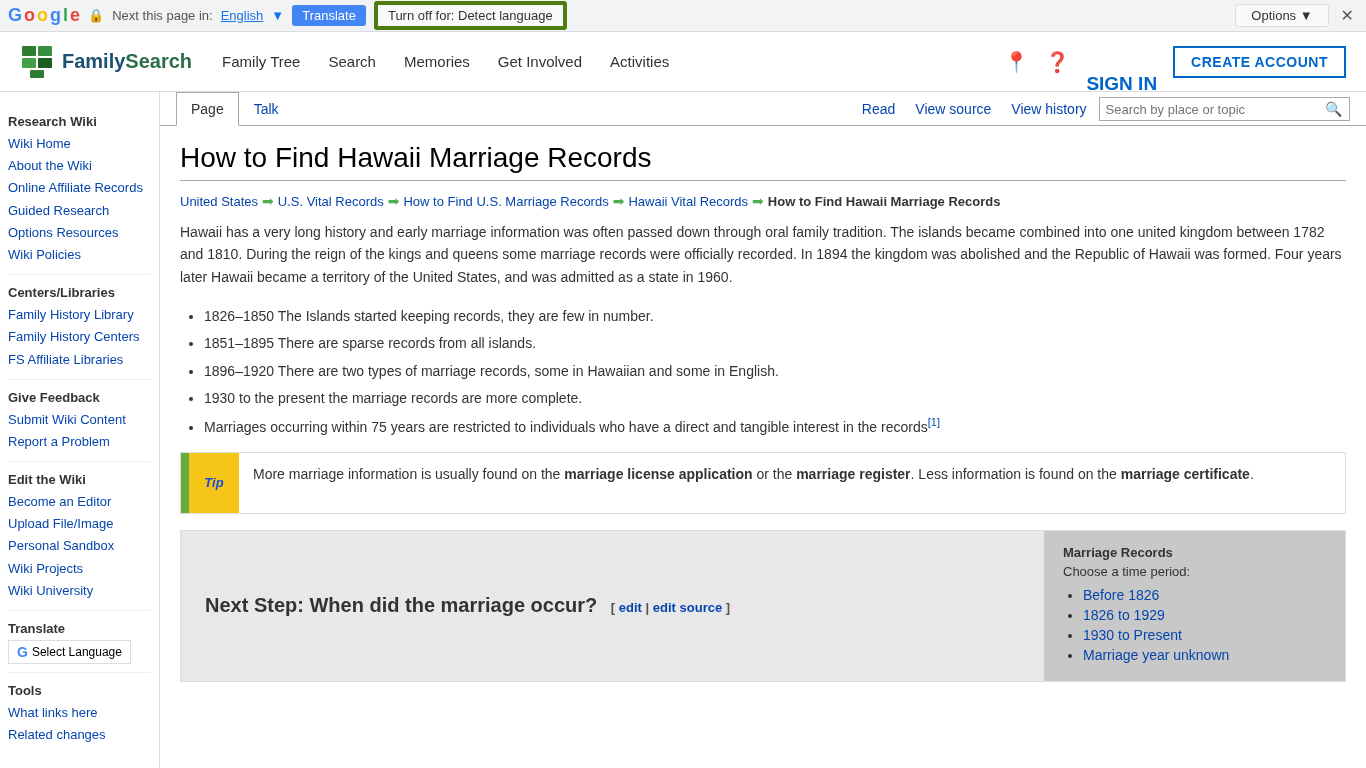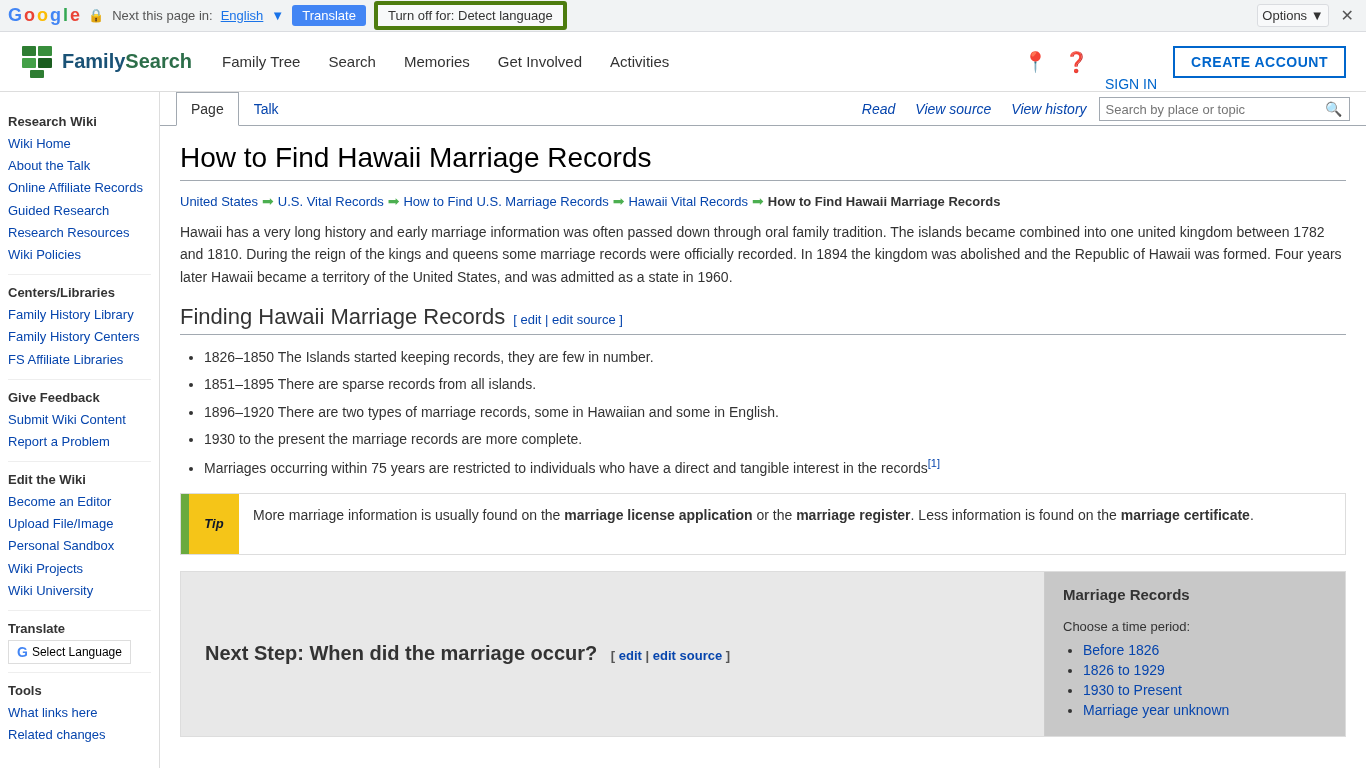--- a/index.html
+++ b/index.html
@@ -46,21 +46,21 @@
       padding: 3px 10px;
       border-radius: 3px;
       cursor: pointer;
       font-size: 13px;
     }
     .options-btn {
       margin-left: auto;
       background: #f8f9fa;
       color: #333;
       border: 1px solid #dadce0;
-      padding: 3px 4px;
+      padding: 3px 15px;
       border-radius: 3px;
       cursor: pointer;
       font-size: 13px;
     }
     .close-btn {
       background: none;
       border: none;
       cursor: pointer;
       font-size: 16px;
       color: #555;
@@ -110,22 +110,22 @@
     .nav-right {
       display: flex;
       align-items: center;
       gap: 16px;
     }
     .nav-icon { font-size: 20px; color: #555; cursor: pointer; }
     .sign-in-btn {
       color: #0066cc;
       background: none;
       border: none;
-      font-size: 14px;
-      font-weight: 400;
+      font-size: 19px;
+      font-weight: 700;
       cursor: pointer;
       margin-top: 44px;
     }
     .create-account-btn {
       background: none;
       border: 2px solid #0066cc;
       color: #0066cc;
       padding: 6px 16px;
       font-size: 14px;
       font-weight: 700;
@@ -201,21 +201,20 @@
       align-items: center;
       gap: 4px;
       padding-bottom: 4px;
     }
     .tab-action {
       color: #0645ad;
       text-decoration: none;
       font-size: 14px;
       cursor: pointer;
       padding: 4px 8px;
-      font-style: italic;
     }
     .search-box-container {
       display: flex;
       align-items: center;
       border: 1px solid #a2a9b1;
       padding: 3px 6px;
       background: #fff;
     }
     .search-box-input {
       border: none;
@@ -304,21 +303,21 @@
     }
     .tip-icon-area {
       background: #f5c518;
       width: 50px;
       min-height: 60px;
       display: flex;
       align-items: center;
       justify-content: center;
       font-size: 22px;
       font-weight: bold;
-      color: #0f172a;
+      color: #1d4ed8;
     }
     .tip-text {
       padding: 10px 14px;
       font-size: 14px;
       line-height: 1.6;
       flex: 1;
     }
     .tip-text strong { font-weight: bold; }
 
     
@@ -339,24 +338,24 @@
       font-size: 20px;
       font-weight: bold;
       color: #333;
     }
     .bottom-right-cell {
       width: 300px;
       background: #c8c8c8;
       padding: 14px 18px;
     }
     .marriage-records-title {
-      font-size: 15px;
+      font-size: 13px;
       font-weight: bold;
       color: #333;
-      margin-bottom: 16px;
+      margin-bottom: 4px;
     }
     .choose-period {
       font-size: 13px;
       color: #333;
       margin-bottom: 8px;
     }
     .period-list {
       list-style: disc;
       margin-left: 20px;
     }
@@ -416,24 +415,24 @@
     <button class="sign-in-btn">SIGN IN</button>
     <button class="create-account-btn">CREATE ACCOUNT</button>
   </div>
 </nav>
 
 <div id="page-layout">
 
   <div id="sidebar">
     <div class="sidebar-section-title">Research Wiki</div>
     <a class="sidebar-link" href="#">Wiki Home</a>
-    <a class="sidebar-link" href="#">About the Talk</a>
+    <a class="sidebar-link" href="#">About the Wiki</a>
     <a class="sidebar-link" href="#">Online Affiliate Records</a>
     <a class="sidebar-link" href="#">Guided Research</a>
-    <a class="sidebar-link" href="#">Research Resources</a>
+    <a class="sidebar-link" href="#">Options Resources</a>
     <a class="sidebar-link" href="#">Wiki Policies</a>
     <hr class="sidebar-divider">
     <div class="sidebar-section-title">Centers/Libraries</div>
     <a class="sidebar-link" href="#">Family History Library</a>
     <a class="sidebar-link" href="#">Family History Centers</a>
     <a class="sidebar-link" href="#">FS Affiliate Libraries</a>
     <hr class="sidebar-divider">
     <div class="sidebar-section-title">Give Feedback</div>
     <a class="sidebar-link" href="#">Submit Wiki Content</a>
     <a class="sidebar-link" href="#">Report a Problem</a>
@@ -484,28 +483,20 @@
         <span class="breadcrumb-arrow">➡</span>
         <a href="#">How to Find U.S. Marriage Records</a>
         <span class="breadcrumb-arrow">➡</span>
         <a href="#">Hawaii Vital Records</a>
         <span class="breadcrumb-arrow">➡</span>
         <span class="breadcrumb-current">How to Find Hawaii Marriage Records</span>
       </div>
 
       <p class="article-intro">Hawaii has a very long history and early marriage information was often passed down through oral family tradition. The islands became combined into one united kingdom between 1782 and 1810. During the reign of the kings and queens some marriage records were officially recorded. In 1894 the kingdom was abolished and the Republic of Hawaii was formed. Four years later Hawaii became a territory of the United States, and was admitted as a state in 1960.</p>
 
-      <h2 class="section-title">
-        <span class="section-title-inner">
-          <span>Finding Hawaii Marriage Records</span>
-          <span class="section-edit">
-            [ <a href="#">edit</a> | <a href="#">edit source</a> ]
-          </span>
-        </span>
-      </h2>
 
       <ul class="article-list">
         <li>1826–1850 The Islands started keeping records, they are few in number.</li>
         <li>1851–1895 There are sparse records from all islands.</li>
         <li>1896–1920 There are two types of marriage records, some in Hawaiian and some in English.</li>
         <li>1930 to the present the marriage records are more complete.</li>
         <li>Marriages occurring within 75 years are restricted to individuals who have a direct and tangible interest in the records<sup>[1]</sup></li>
       </ul>
 
       <div class="tip-box">

